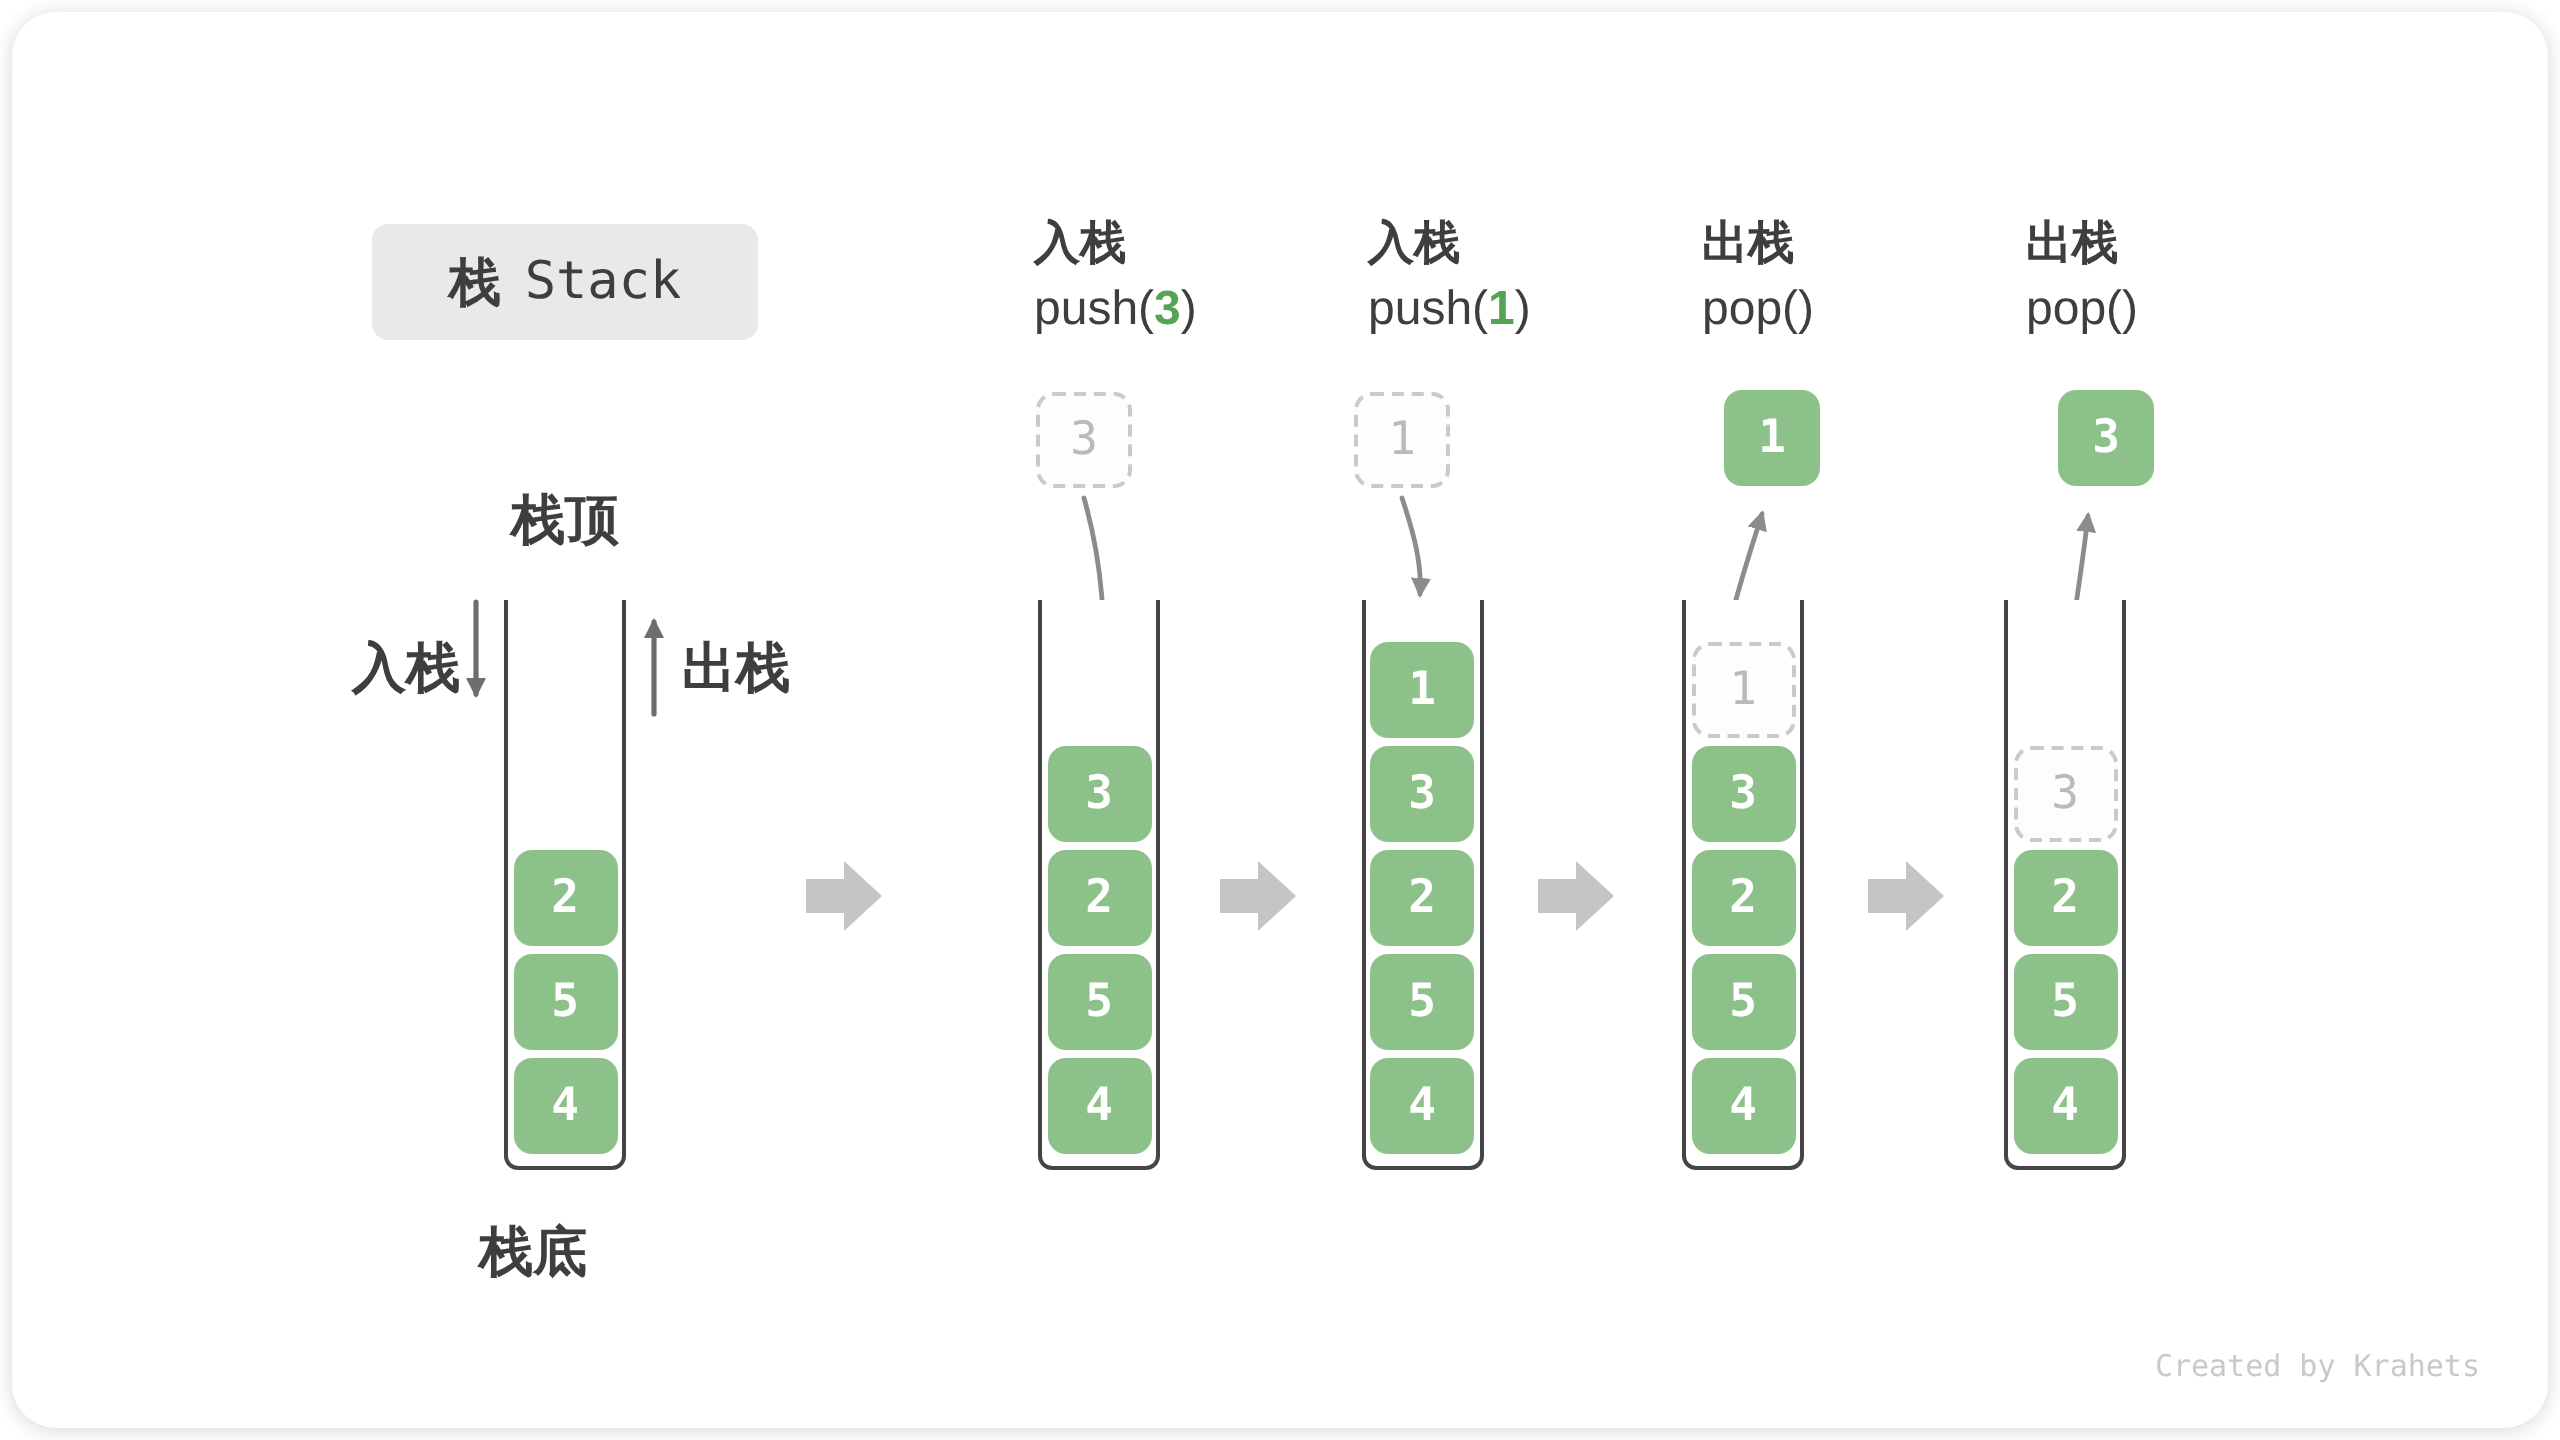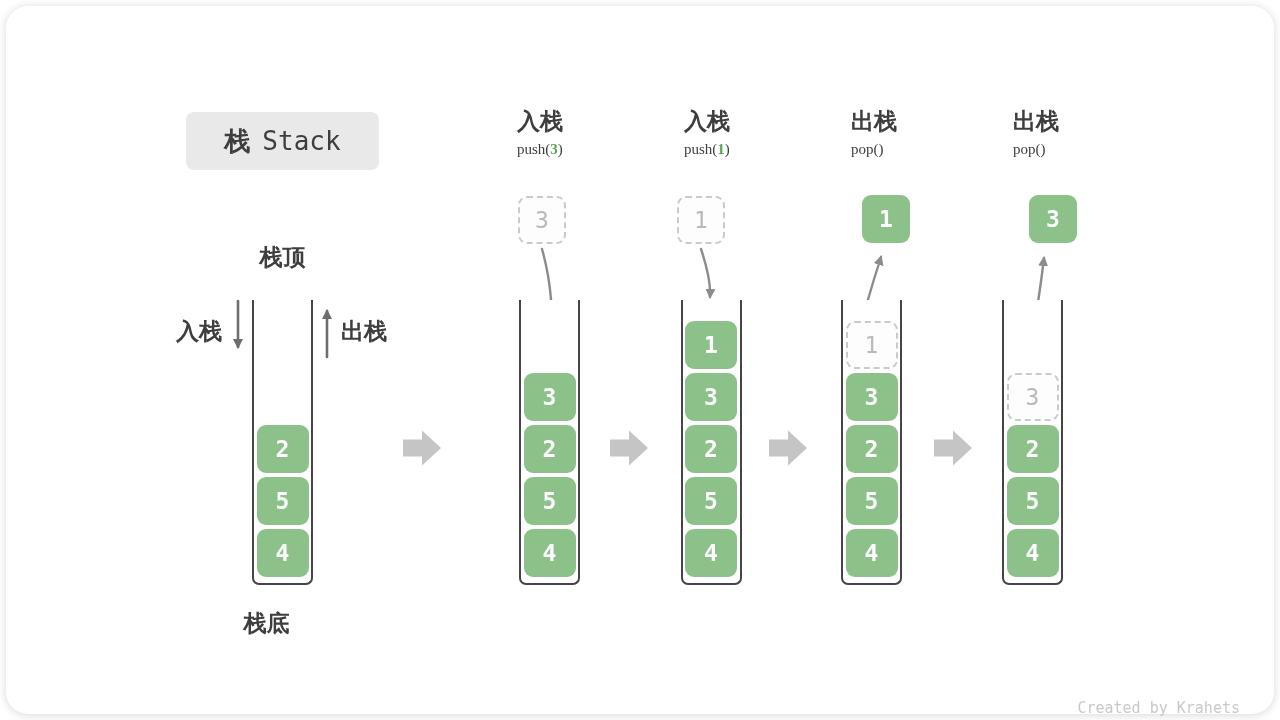--- a/index.html
+++ b/index.html
@@ -18,32 +18,32 @@
   .title-box {
     position:absolute; left:186px; top:112px; width:193px; height:58px;
     background:var(--title-bg,#E9E9E9); border-radius:8px;
     display:flex; align-items:center; justify-content:center;
     font-size:26px; color:var(--label-dark,#3E3E3E);
   }
   .title-box .zh { font-weight:700; }
   .title-box .en { font-family:"DejaVu Sans Mono",monospace; margin-left:12px; }
 
   .side-label {
-    position:absolute; font-weight:700; font-size:23px;
+    position:absolute; font-weight:700; font-size:27px;
     color:var(--label-dark,#3E3E3E); white-space:nowrap;
   }
   .centered { width:61px; text-align:center; }
 
   .op-zh {
     position:absolute; top:106px; font-weight:700; font-size:23px;
     color:var(--label-dark,#3E3E3E); white-space:nowrap;
   }
   .op-code {
-    position:absolute; top:141px; font-family:Liberation Serif, serif;
-    font-size:15px; color:var(--label-dark,#3E3E3E); white-space:nowrap;
+    position:absolute; top:141px; font-family:Liberation Sans, sans-serif;
+    font-size:24px; color:var(--label-dark,#3E3E3E); white-space:nowrap;
   }
   .op-code .arg { color:var(--code-arg-green,#5AA75A); font-weight:700; }
 
   .stack-cont {
     position:absolute; top:300px; width:61px; height:285px;
     box-sizing:border-box; background:#fff;
     border:2px solid var(--container-border,#454545); border-top:none;
     border-radius:0 0 7px 7px;
   }
 
@@ -57,21 +57,20 @@
   .cell.dashed {
     border:2px dashed var(--dashed-grey,#C9CACB); background:#FDFDFD;
     color:var(--muted-text,#B9BABB); font-weight:400;
   }
   .cell.float { width:48px; height:48px; }
 
   .watermark {
     position:absolute; right:40px; top:674px;
     font-family:"DejaVu Sans Mono",monospace; font-size:15px;
     color:var(--watermark-grey,#C9C9C9);
-    margin-top:25px;
   }
 </style>
 </head>
 <body>
 
 <div class="stage">
   <div class="card"></div>
 
   <svg class="overlay" width="1280" height="720" viewBox="0 0 1280 720">
     <defs>

